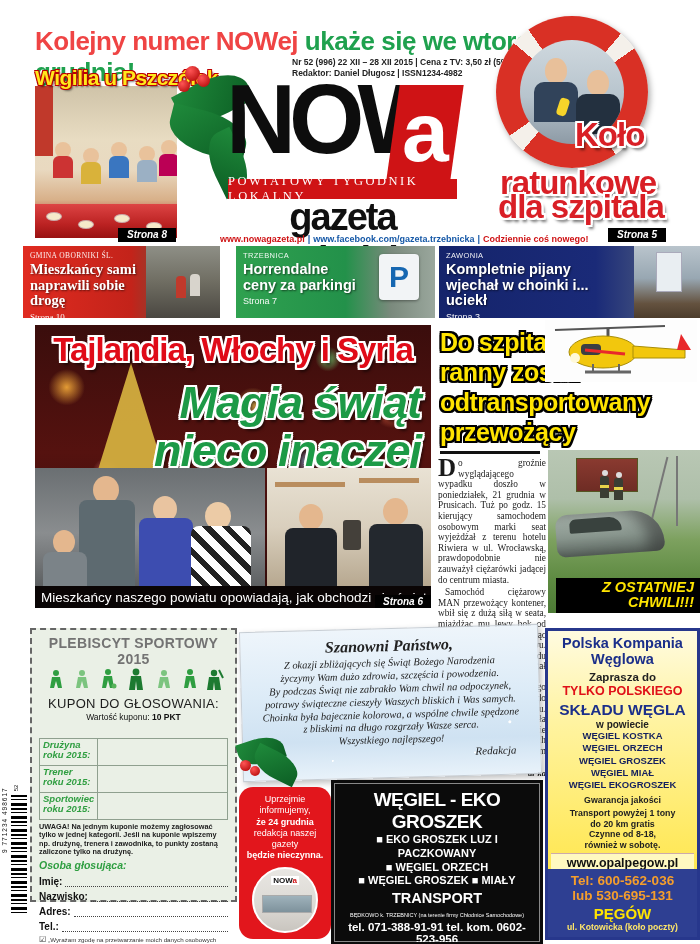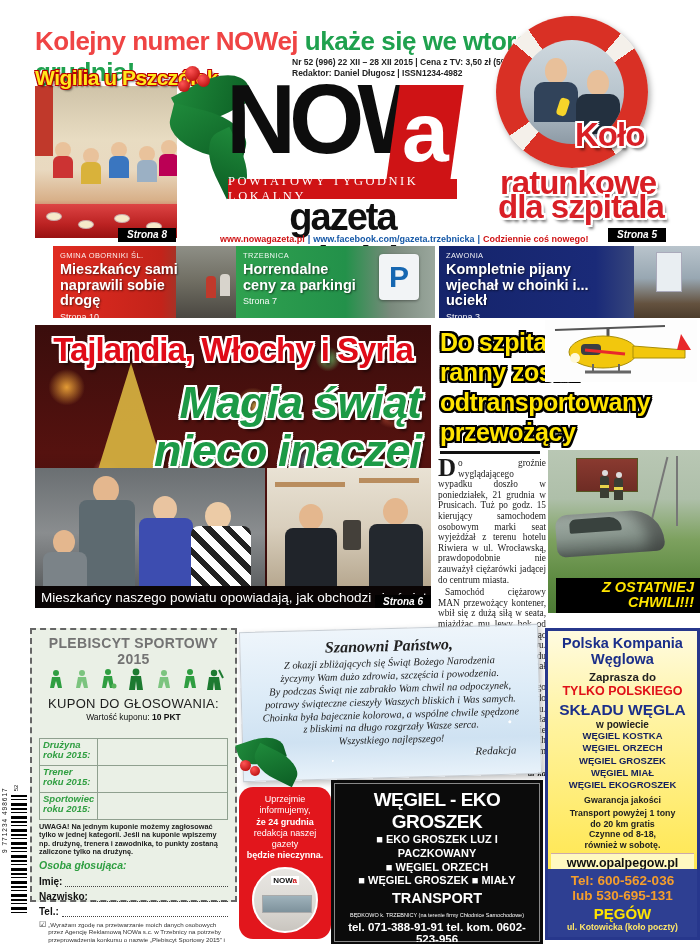--- a/index.html
+++ b/index.html
@@ -59,21 +59,21 @@
   .ratunkowe-1{left:575px;top:116px;font-size:33px;font-weight:900;color:#d91f26;letter-spacing:-1px;}
   .ratunkowe-2{left:500px;top:164px;font-size:33px;font-weight:900;color:#d91f26;letter-spacing:-1px;}
   .ratunkowe-3{left:498px;top:188px;font-size:33px;font-weight:900;color:#d91f26;letter-spacing:-1px;}
 
   
   .teaser{top:246px;height:72px;color:#fff;overflow:hidden;}
   .teaser .inner{position:absolute;left:7px;top:5px;right:4px;}
   .kicker{font-size:7.5px;letter-spacing:.4px;opacity:.92;margin-bottom:2px;}
   .t-title{font-size:14.5px;font-weight:bold;line-height:1.08;text-shadow:1px 1px 2px rgba(0,0,0,.55);}
   .t-page{font-size:9px;margin-top:3px;opacity:.95;}
-  .teaser1{left:53px;width:197px;background:linear-gradient(90deg,#e02b20 0%,#c3231a 55%,#7a4a3a 75%,#5d5248 100%);}
+  .teaser1{left:23px;width:197px;background:linear-gradient(90deg,#e02b20 0%,#c3231a 55%,#7a4a3a 75%,#5d5248 100%);font-family:Liberation Serif, serif;}
   .teaser2{left:236px;width:199px;background:linear-gradient(90deg,#2fa14f 0%,#23914a 55%,#7b8a7d 78%,#9aa79d 100%);}
   .teaser3{left:439px;width:261px;background:linear-gradient(90deg,#15246b 0%,#1a2a78 60%,#41507e 80%,#6c7f96 100%);}
   .t1-photo{position:absolute;right:0;top:0;width:74px;height:100%;
      background:linear-gradient(180deg,#8e8f86 0%,#6f6d62 50%,#4a4741 100%);}
   .t1-fig{position:absolute;width:10px;height:22px;border-radius:4px 4px 0 0;}
   .p-sign{position:absolute;right:16px;top:8px;width:40px;height:46px;background:#f2f4f6;border-radius:4px;
      display:flex;align-items:center;justify-content:center;color:#1767b1;font-size:30px;font-weight:900;
      box-shadow:0 1px 3px rgba(0,0,0,.4);}
   .t3-photo{position:absolute;right:0;top:0;width:66px;height:100%;
      background:linear-gradient(180deg,#b9c4cc 0%,#98a7b2 45%,#64523f 80%,#4c3c2c 100%);}
@@ -445,20 +445,24 @@
     <div class="c-voter">Osoba głosująca:</div>
     <div class="c-field">
         <span>Imię:</span>
         <span class="c-dots"></span>
       </div>
     <div class="c-field">
         <span>Nazwisko:</span>
         <span class="c-dots"></span>
       </div>
     <div class="c-field">
+        <span>Adres:</span>
+        <span class="c-dots"></span>
+      </div>
+    <div class="c-field">
         <span>Tel.:</span>
         <span class="c-dots"></span>
       </div>
     <div class="c-consent">
       <span class="c-check">☑</span>
       <span>„Wyrażam zgodę na przetwarzanie moich danych osobowych przez Agencję Reklamową NOWa s.c. w Trzebnicy na potrzeby przeprowadzenia konkursu o nazwie „Plebiscyt Sportowy 2015” i wydania nagród, zgodnie z regulaminem konkursu i przepisami ustawy z dnia 29 sierpnia 1997 r. o ochronie danych osobowych (tekst jednolity Dz. U. z 2014 r., poz. 1182).”</span>
     </div>
   </div>
 
   <div class="abs letter">

